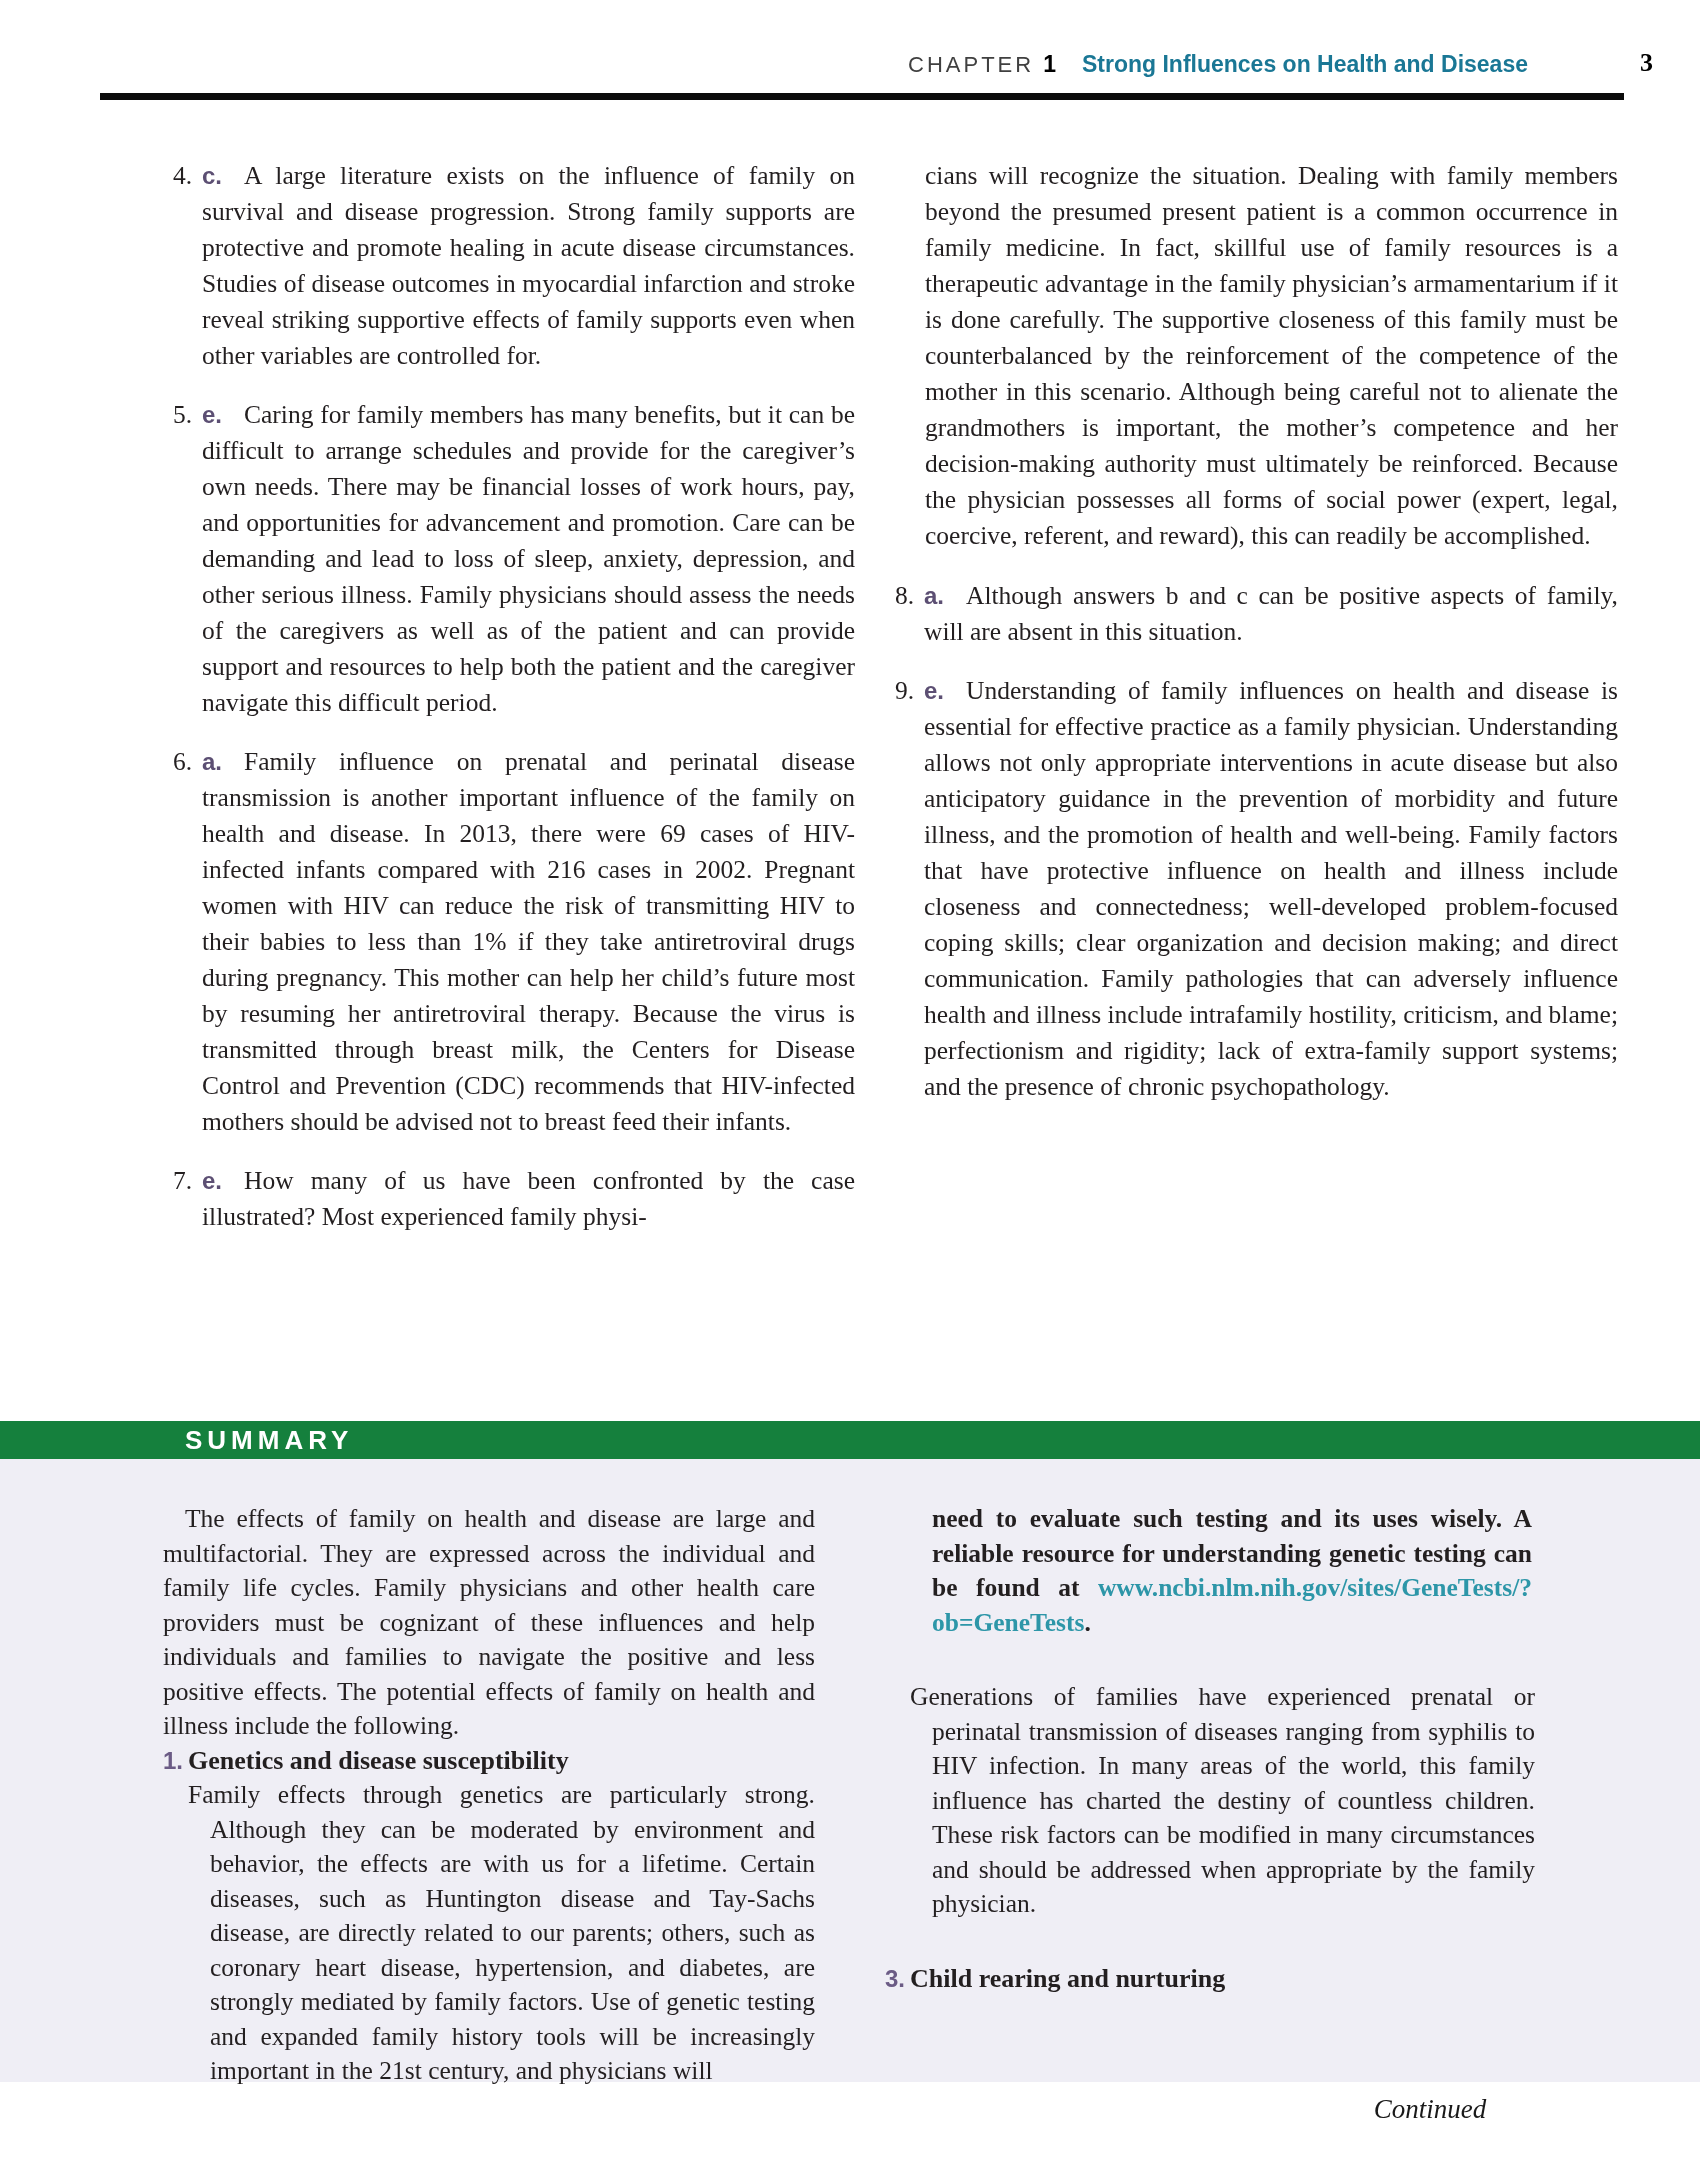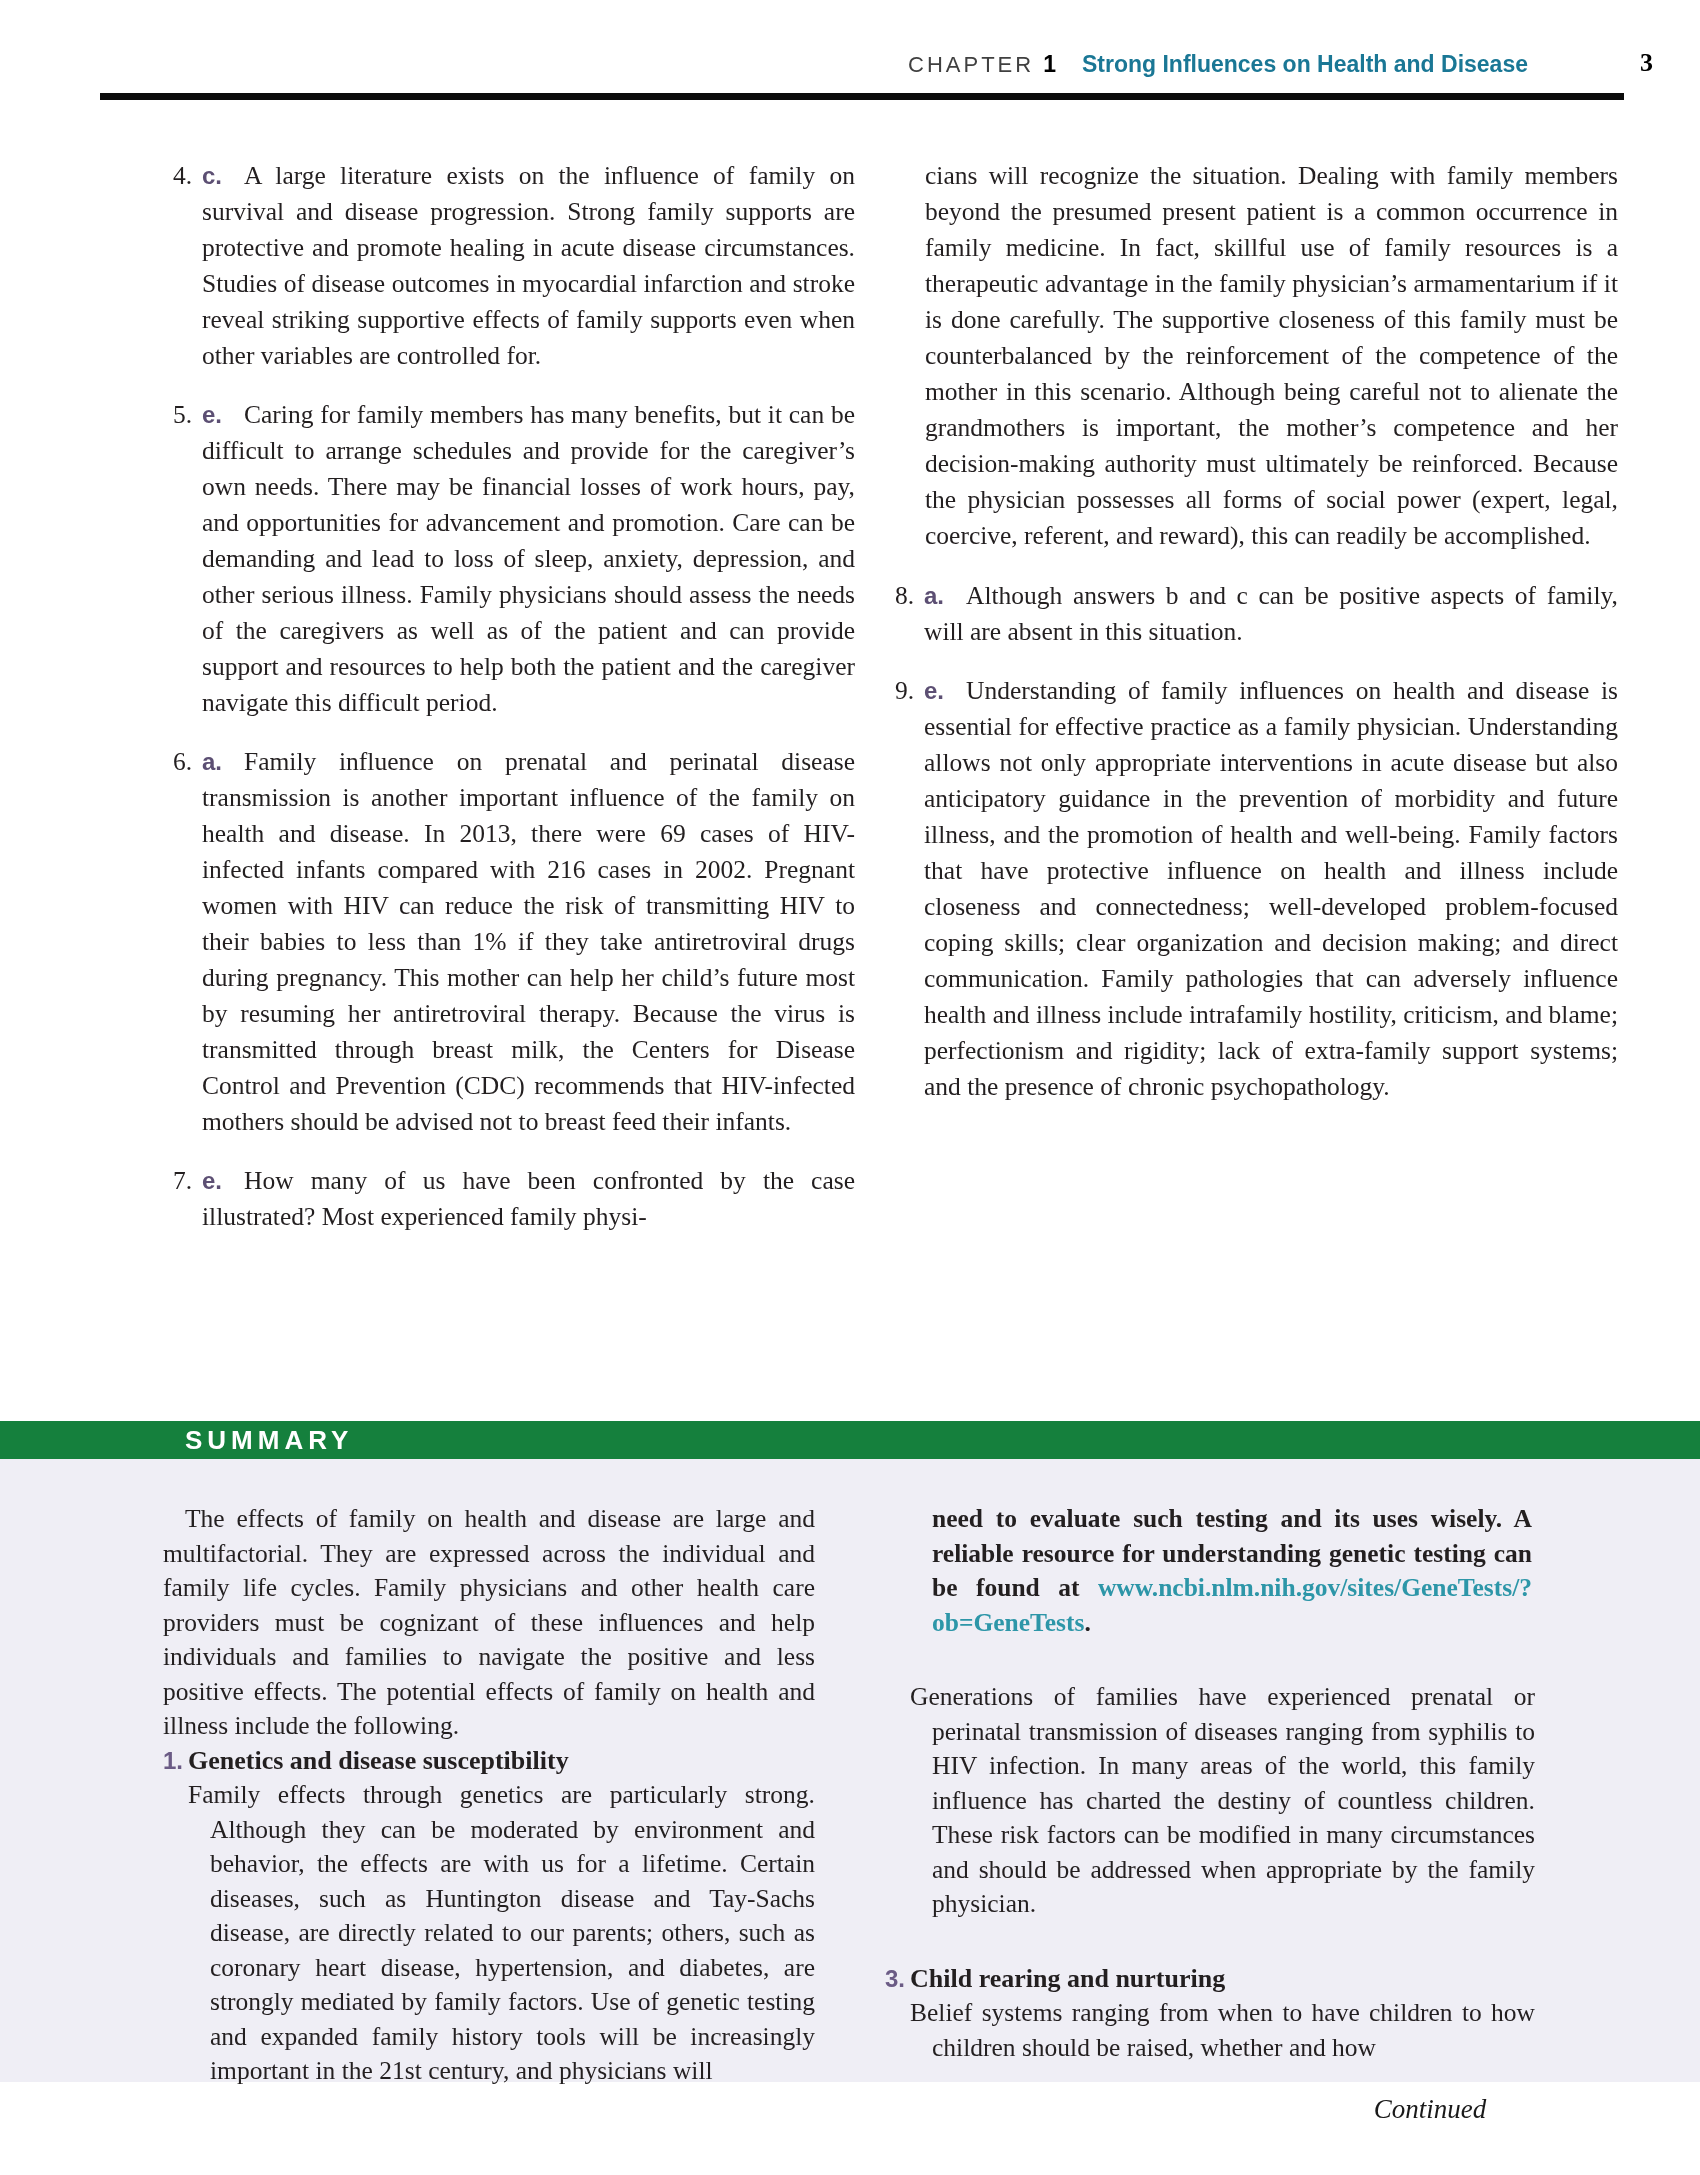--- a/index.html
+++ b/index.html
@@ -151,19 +151,18 @@
 
   <div class="sumcol sumcol-right">
     <p class="sum-cont"><span>need to evaluate such testing and its uses wisely. A reliable resource for understanding genetic testing can be found at </span><a class="link">www.ncbi.nlm.nih.gov/sites/</a><a class="link">GeneTests/?ob=GeneTests</a><span>.</span></p>
     <div class="sum-item spaced">
       <p class="sum-body">Generations of families have experienced prenatal or perinatal transmission of diseases ranging from syphilis to HIV infection. In many areas of the world, this family influence has charted the destiny of countless children. These risk factors can be modified in many circumstances and should be addressed when appropriate by the family physician.</p>
     </div>
     <div class="sum-item spaced">
       <div class="sum-head">
         <span class="sum-num">3.</span><span class="sum-heading">Child rearing and nurturing</span>
       </div>
-      <p class="sum-body">Belief systems ranging from when to have children to how children should be raised, whether and how</p>
     </div>
   </div>
 
   <div class="continued">Continued</div>
 
 </div>
 
 </body></html>

